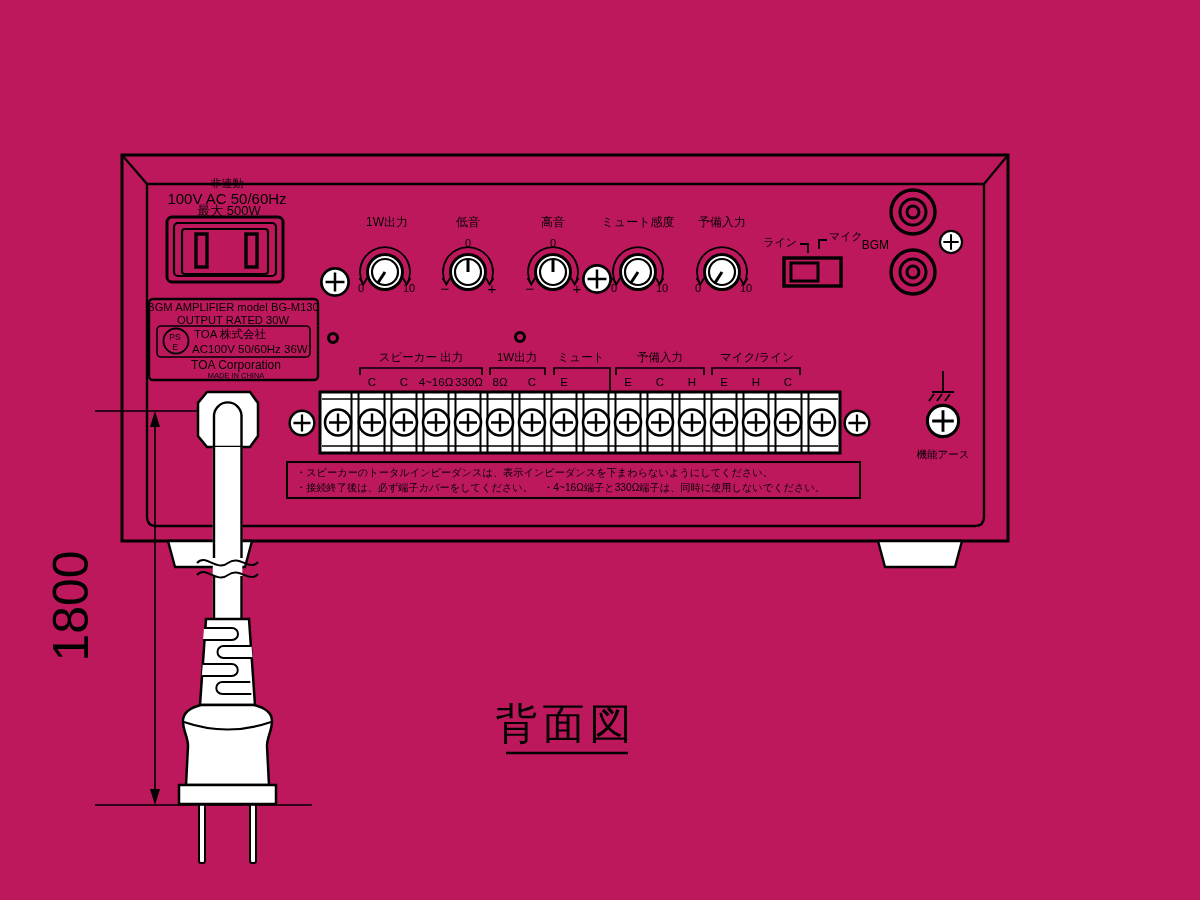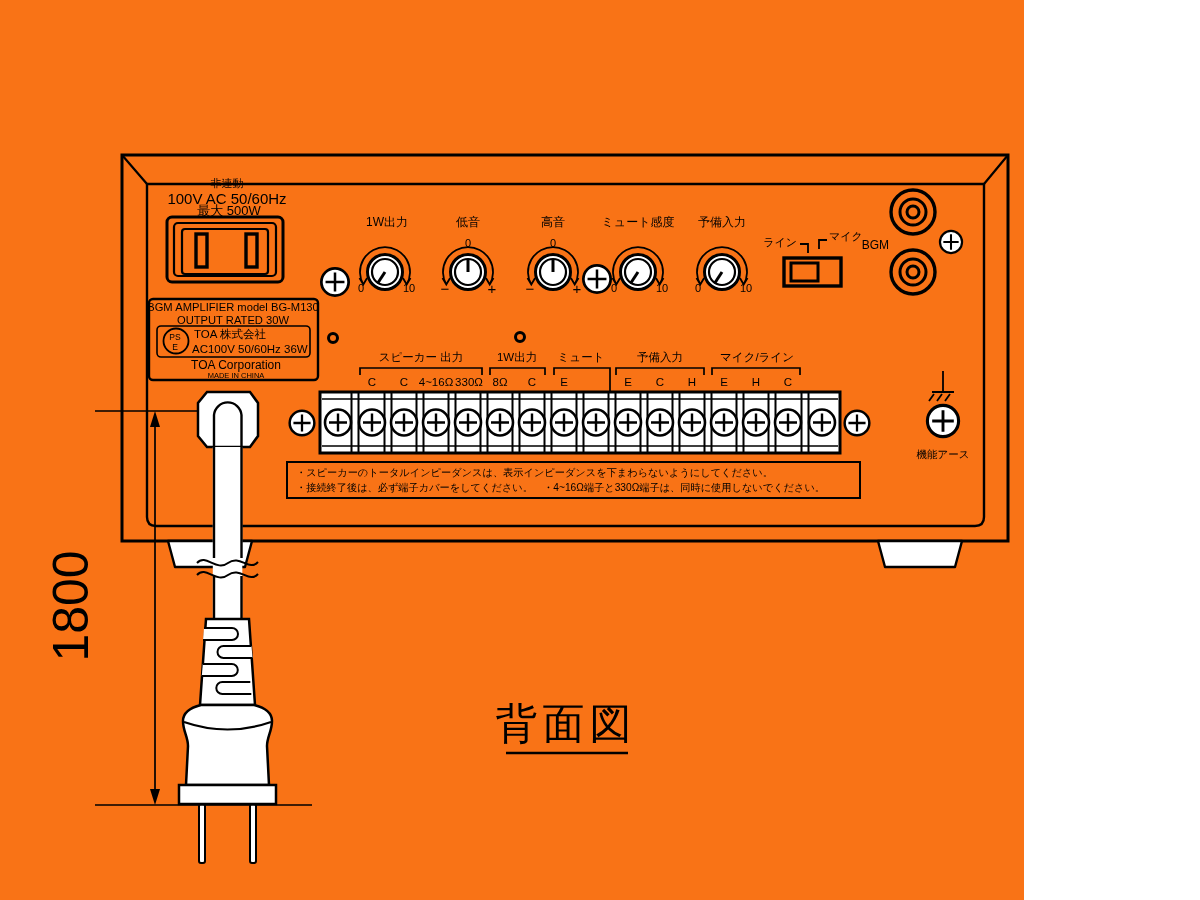--- a/index.html
+++ b/index.html
@@ -1,17 +1,17 @@
 <!DOCTYPE html>
 <html><head>
 <meta charset="utf-8">
 <style>
   html,body{margin:0;padding:0;background:#fff;}
-  #stage{position:relative;width:980px;height:900px;background:#f97316;overflow:hidden;
-         font-family:"Liberation Sans","DejaVu Sans",sans-serif;padding-left:44px;}
+  #stage{position:relative;width:1200px;height:900px;background:#be185d;overflow:hidden;
+         font-family:"Liberation Sans","DejaVu Sans",sans-serif;}
   svg{position:absolute;left:0;top:0;}
   svg text{fill:#000;font-family:"Liberation Sans","DejaVu Sans",sans-serif;}
   .ln{stroke:#000;fill:none;}
   .fw{fill:#fff;stroke:#000;}
   .mid{text-anchor:middle;}
   .end{text-anchor:end;}
   .t8{font-size:8.5px;} .t75{font-size:7.5px;} .t10{font-size:10.2px;} .t105{font-size:10.5px;}
   .t11{font-size:11px;} .t115{font-size:11.5px;} .t12{font-size:12px;} .t13{font-size:13px;}
   .t15{font-size:15px;} .t42{font-size:42px;letter-spacing:5px;} .t50{font-size:50px;}
 </style>

